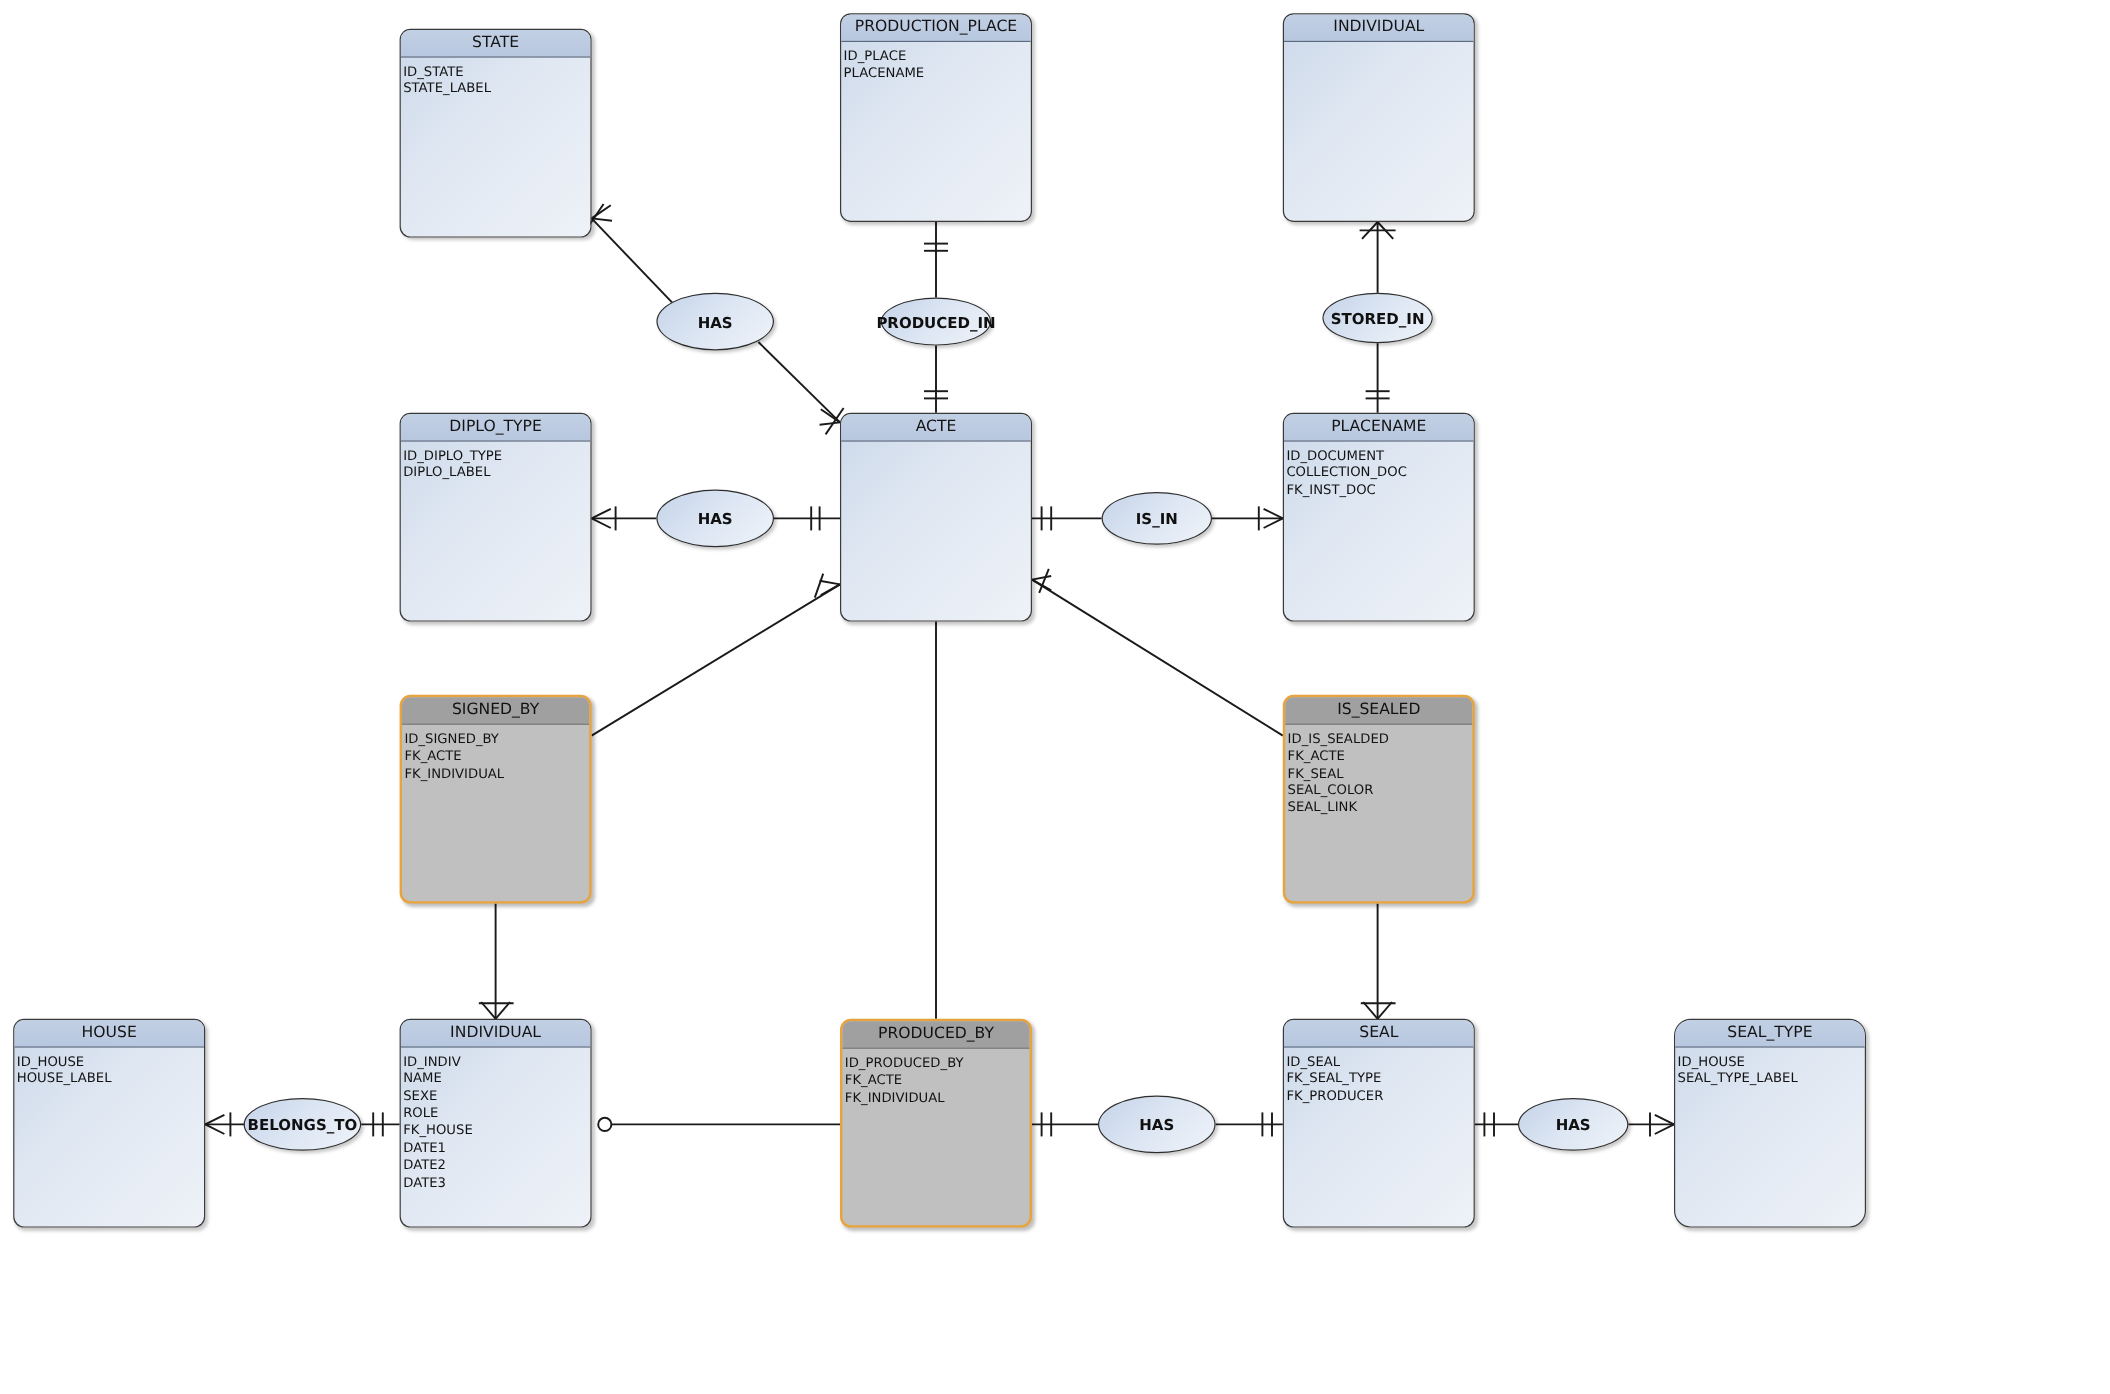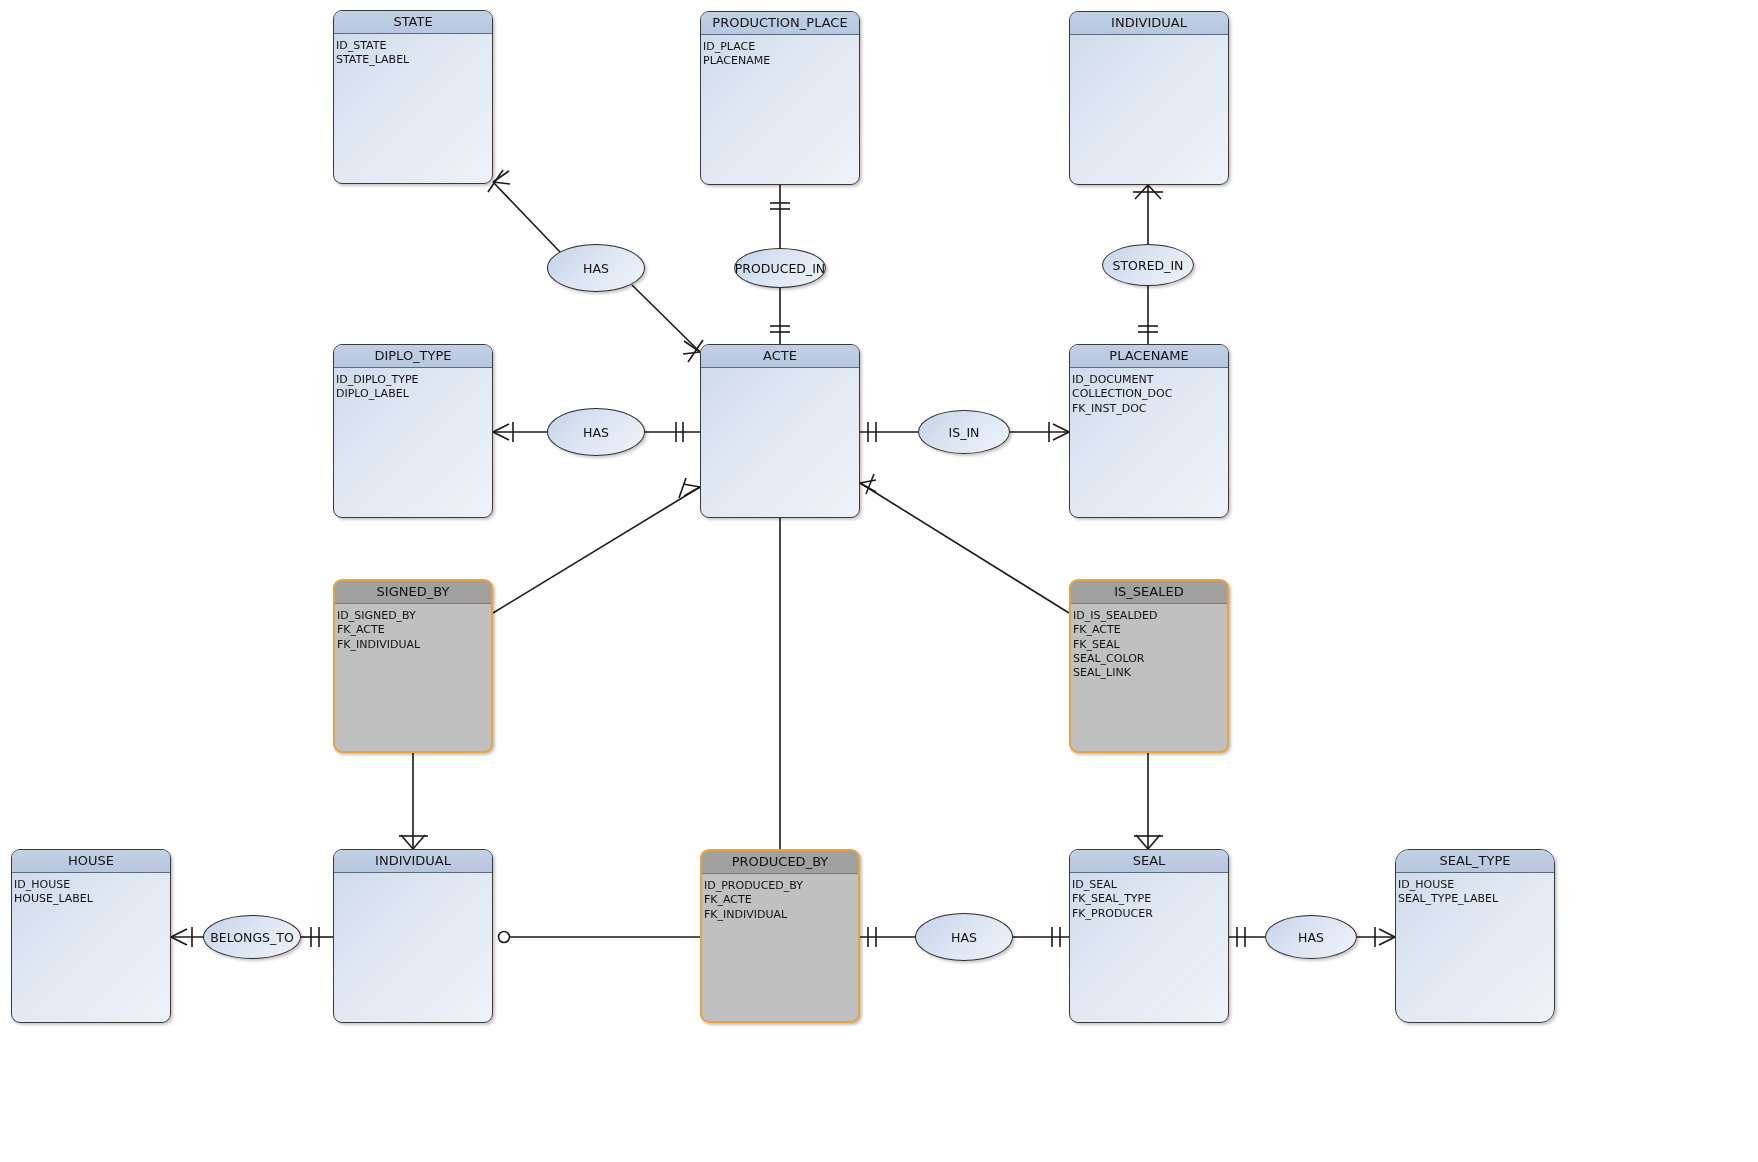--- a/index.html
+++ b/index.html
@@ -19,21 +19,21 @@
   .entity .attrs div{white-space:nowrap;padding:0.9px 0;}
 
   .entity.assoc{border:2px solid #e8a33d;border-radius:9px;
           background:#c0c0c0;box-shadow:2px 2px 3px rgba(0,0,0,.25);}
   .entity.assoc .hdr{background:#a0a0a0;border-bottom:1px solid #7a7a7a;color:#111;}
 
   .rel{position:absolute;box-sizing:border-box;border:1px solid #2d2d2d;border-radius:50%;
        background:linear-gradient(135deg,#c5d4e9 0%,#dde6f3 50%,#eef3f9 100%);
        display:flex;align-items:center;justify-content:center;
        font-size:12.5px;color:#101010;white-space:nowrap;
-       box-shadow:2px 2px 3px rgba(0,0,0,.22);}
+       box-shadow:2px 2px 3px rgba(0,0,0,.22);font-weight:bold;}
 </style>
 </head>
 <body>
 
 <div id="canvas">
 
   <svg class="edges" viewBox="0 0 1758 1162" xmlns="http://www.w3.org/2000/svg">
     <g stroke="#1a1a1a" stroke-width="1.6" fill="none" stroke-linecap="butt">
 
       <line x1="493" y1="182" x2="560" y2="252"></line>
@@ -162,21 +162,21 @@
       </g>
       <g>
         <line x1="1395" y1="937" x2="1379" y2="929"></line>
         <line x1="1395" y1="937" x2="1379" y2="945"></line>
         <line x1="1375" y1="927" x2="1375" y2="947"></line>
       </g>
     </g>
   </svg>
 
   <div id="entity-layer">
-      <div class="entity" style="left: 333px; top: 10px; width: 160px; height: 174px;">
+      <div class="entity" style="left: 333px; top: 24px; width: 160px; height: 174px;">
         <div class="hdr">STATE</div>
         <div class="attrs">
           <div>ID_STATE</div>
           <div>STATE_LABEL</div>
         </div>
       </div>
       <div class="entity" style="left: 700px; top: 11px; width: 160px; height: 174px;">
         <div class="hdr">PRODUCTION_PLACE</div>
         <div class="attrs">
           <div>ID_PLACE</div>
@@ -224,20 +224,30 @@
       </div>
       <div class="entity" style="left: 11px; top: 849px; width: 160px; height: 174px;">
         <div class="hdr">HOUSE</div>
         <div class="attrs">
           <div>ID_HOUSE</div>
           <div>HOUSE_LABEL</div>
         </div>
       </div>
       <div class="entity" style="left: 333px; top: 849px; width: 160px; height: 174px;">
         <div class="hdr">INDIVIDUAL</div>
+        <div class="attrs">
+          <div>ID_INDIV</div>
+          <div>NAME</div>
+          <div>SEXE</div>
+          <div>ROLE</div>
+          <div>FK_HOUSE</div>
+          <div>DATE1</div>
+          <div>DATE2</div>
+          <div>DATE3</div>
+        </div>
       </div>
       <div class="entity assoc" style="left: 700px; top: 849px; width: 160px; height: 174px;">
         <div class="hdr">PRODUCED_BY</div>
         <div class="attrs">
           <div>ID_PRODUCED_BY</div>
           <div>FK_ACTE</div>
           <div>FK_INDIVIDUAL</div>
         </div>
       </div>
       <div class="entity" style="left: 1069px; top: 849px; width: 160px; height: 174px;">

